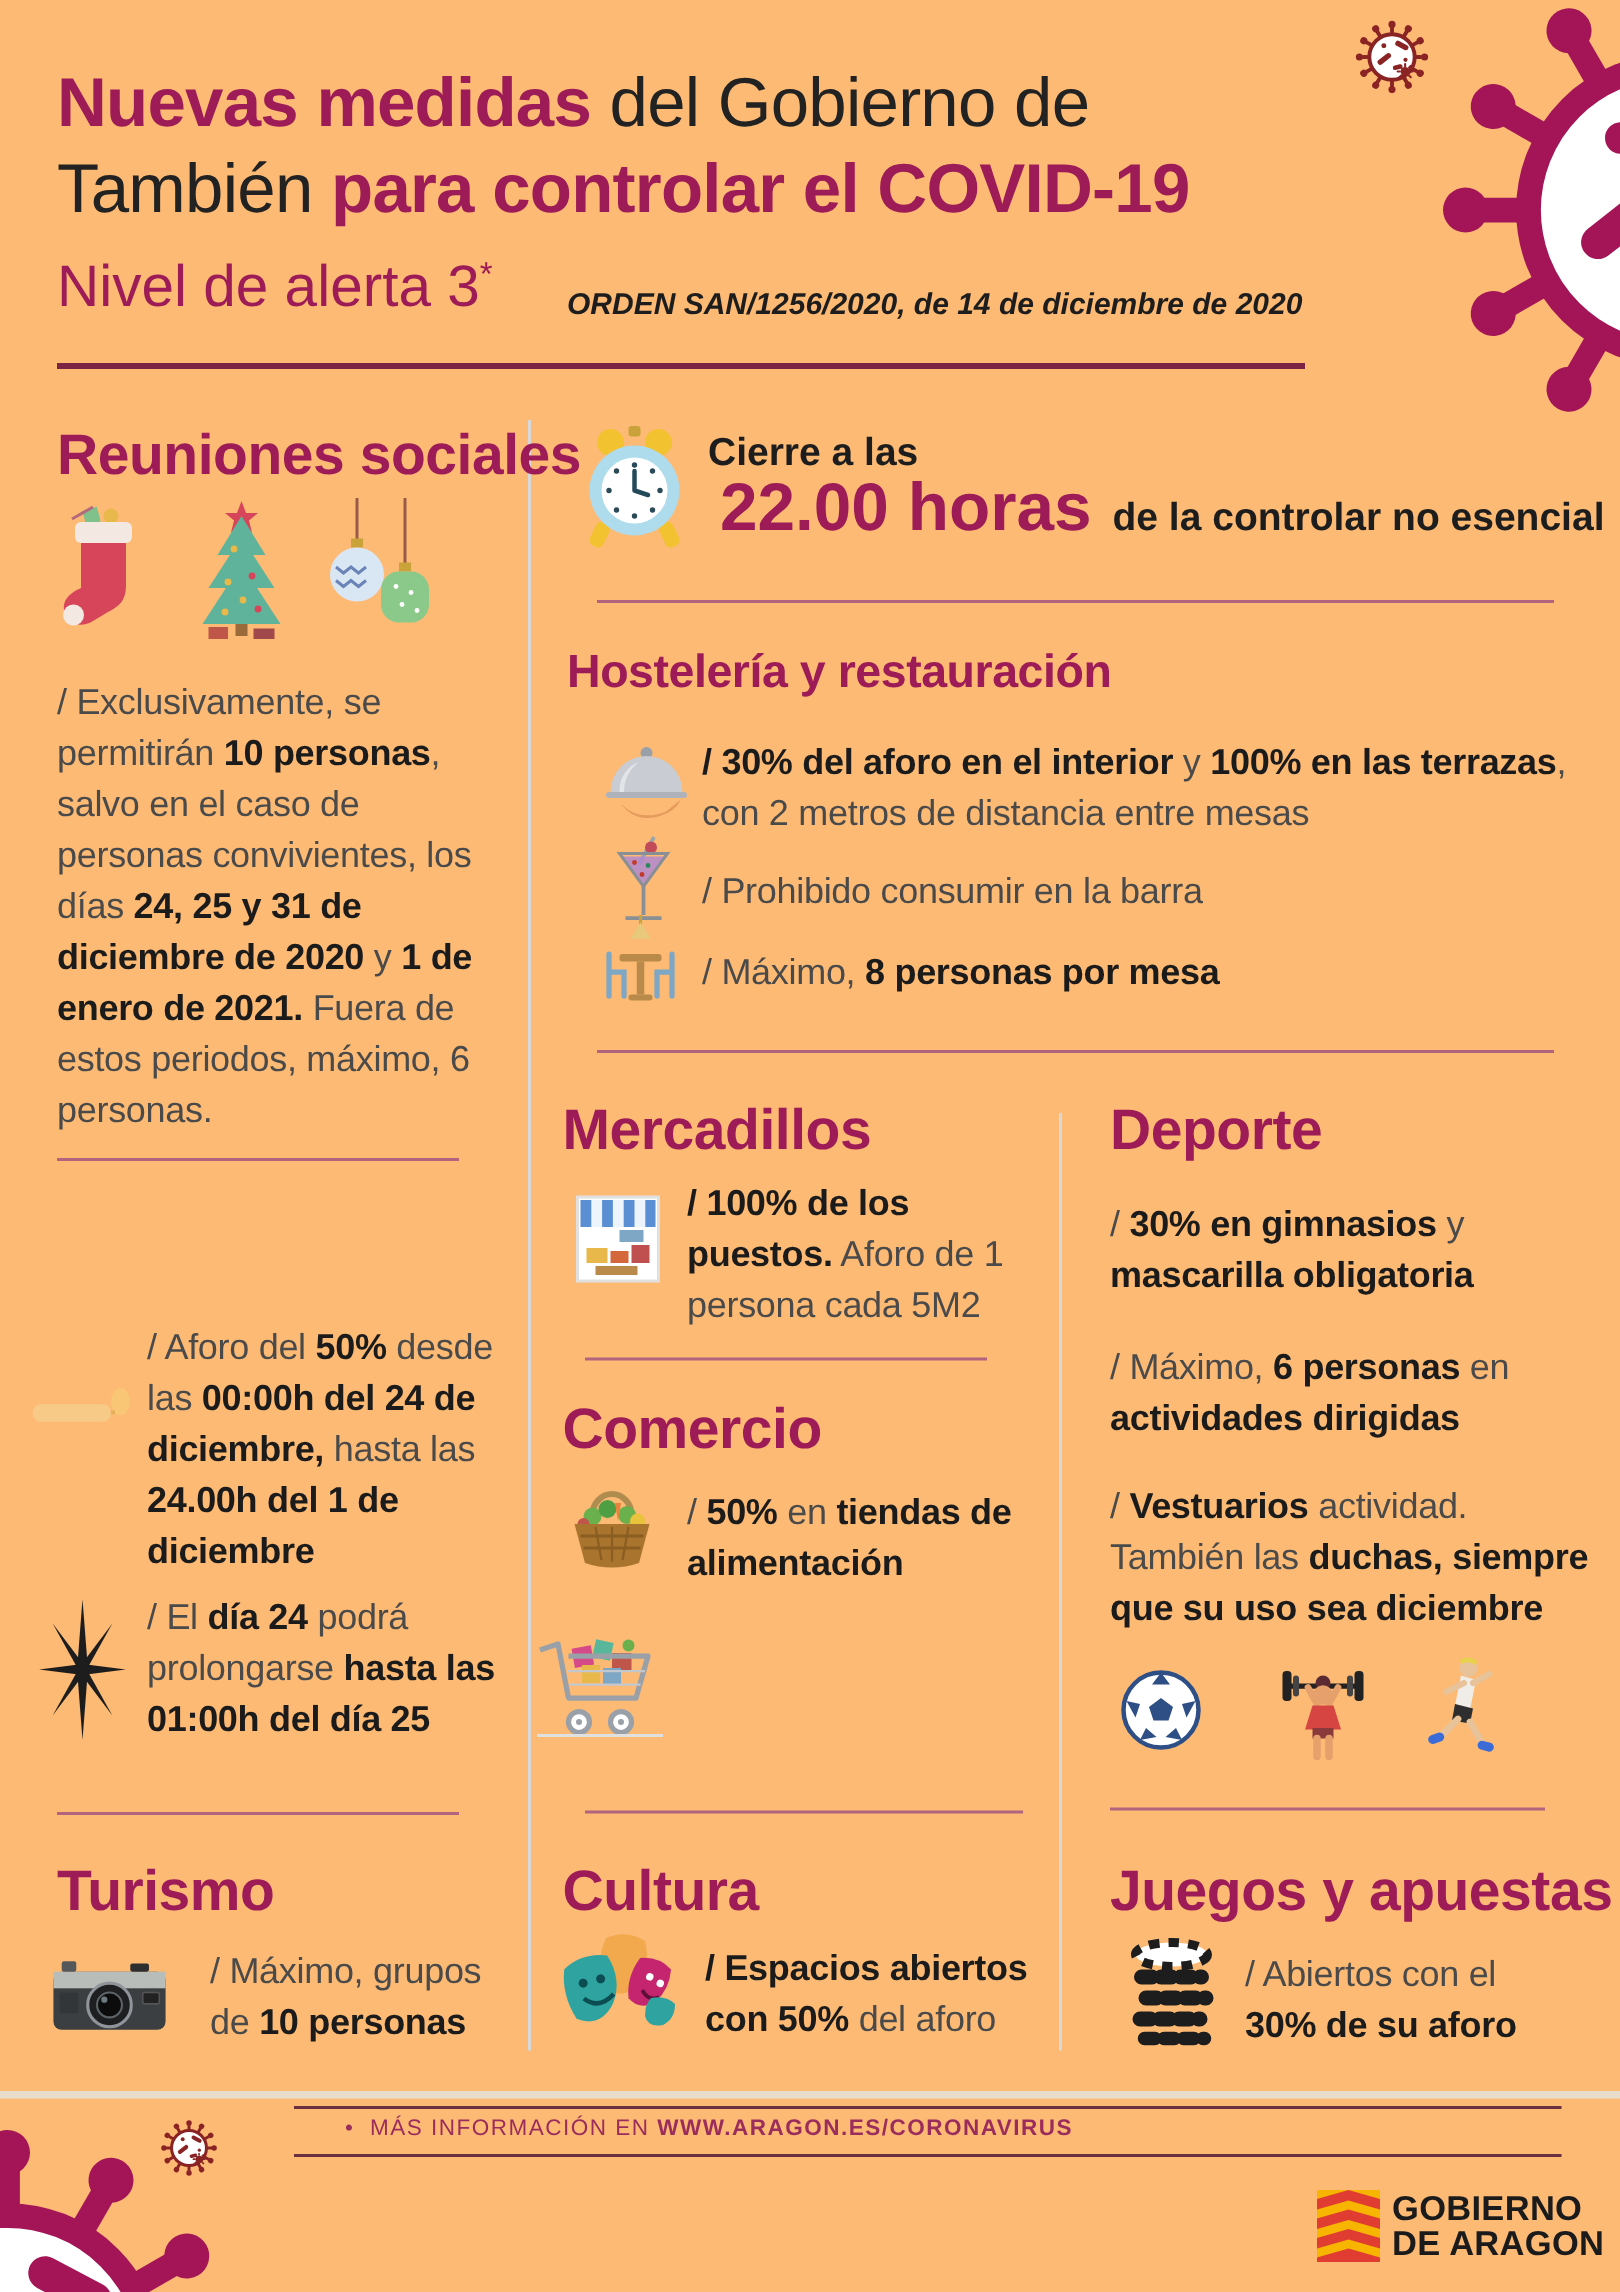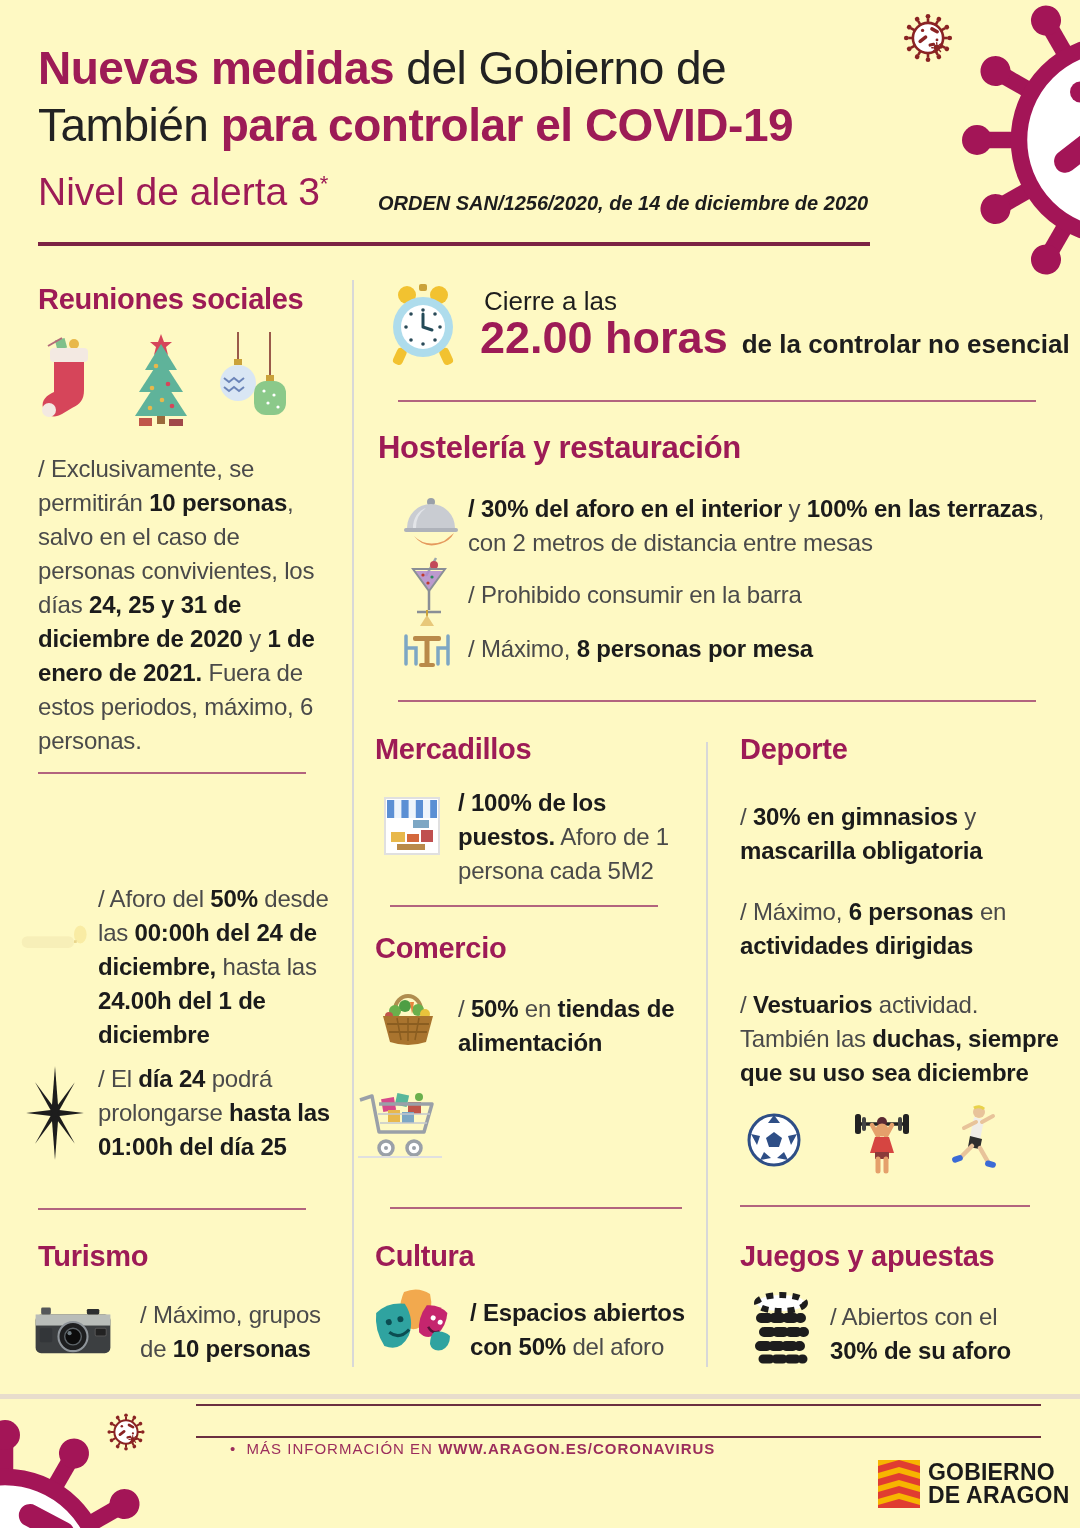--- a/index.html
+++ b/index.html
@@ -1,42 +1,42 @@
 <!DOCTYPE html>
 <html><head>
 <meta charset="utf-8">
 <style>
   :root{ --accent:#9d1b56; }
   *{margin:0;padding:0;box-sizing:border-box;}
   body{background:#888;font-family:"Liberation Sans",sans-serif;}
-  #page{position:relative;width:1080px;height:1528px;background:#fef9c3;overflow:hidden;margin:0 auto;}
+  #page{position:relative;width:1080px;height:1528px;background:#fdba74;overflow:hidden;margin:0 auto;}
   .abs{position:absolute;}
   
   #title{left:38px;top:40px;font-size:46px;line-height:57px;font-weight:400;color:#222;letter-spacing:-0.5px;}
   #title .a{color:var(--accent);font-weight:700;}
   #alert-level{left:38px;top:170px;font-size:39px;color:var(--accent);font-weight:400;}
   #alert-level sup{font-size:22px;}
   #order{left:378px;top:192px;font-size:20px;font-style:italic;font-weight:700;color:#1d1d1d;}
   .hr{position:absolute;background:#b2647e;height:2px;}
   #hr-header{left:38px;top:242px;width:832px;height:4px;background:#7c2344;}
   .vr{position:absolute;width:2px;background:#d8d8d8;}
   
-  .sec-title{position:absolute;font-size:29px;font-weight:700;color:var(--accent);letter-spacing:-0.3px;}
+  .sec-title{position:absolute;font-size:38px;font-weight:700;color:var(--accent);letter-spacing:-0.3px;}
   
   .txt{position:absolute;font-size:24px;line-height:34px;color:#4a4a4a;letter-spacing:-0.2px;}
   .txt .b{font-weight:700;color:#1b1b1b;}
   
-  #closure-intro{left:484px;top:286px;font-size:26px;font-weight:400;color:#1d1d1d;}
+  #closure-intro{left:472px;top:286px;font-size:26px;font-weight:700;color:#1d1d1d;}
   #closure-row{left:480px;top:312px;}
   #closure-time{font-size:45px;font-weight:700;color:var(--accent);}
   #closure-suffix{font-size:26px;font-weight:700;color:#1d1d1d;margin-left:14px;}
   
   #band{left:0;top:1394px;width:1080px;height:5px;background:#e8ddcc;}
   .f-line{position:absolute;height:2px;background:#6b2f40;}
-  #f-info{left:230px;top:1410px;font-size:15px;letter-spacing:1px;color:#9b2d5c;margin-top:30px;}
+  #f-info{left:230px;top:1410px;font-size:15px;letter-spacing:1px;color:#9b2d5c;}
   #f-info .b{font-weight:700;}
   #logo{left:878px;top:1460px;display:flex;align-items:center;gap:8px;}
   #logo .lt{font-size:23px;line-height:23px;font-weight:700;color:#1b1b1b;letter-spacing:0.2px;}
   svg{display:block;}
 </style>
 </head>
 <body>
 
 <div id="page">
 

